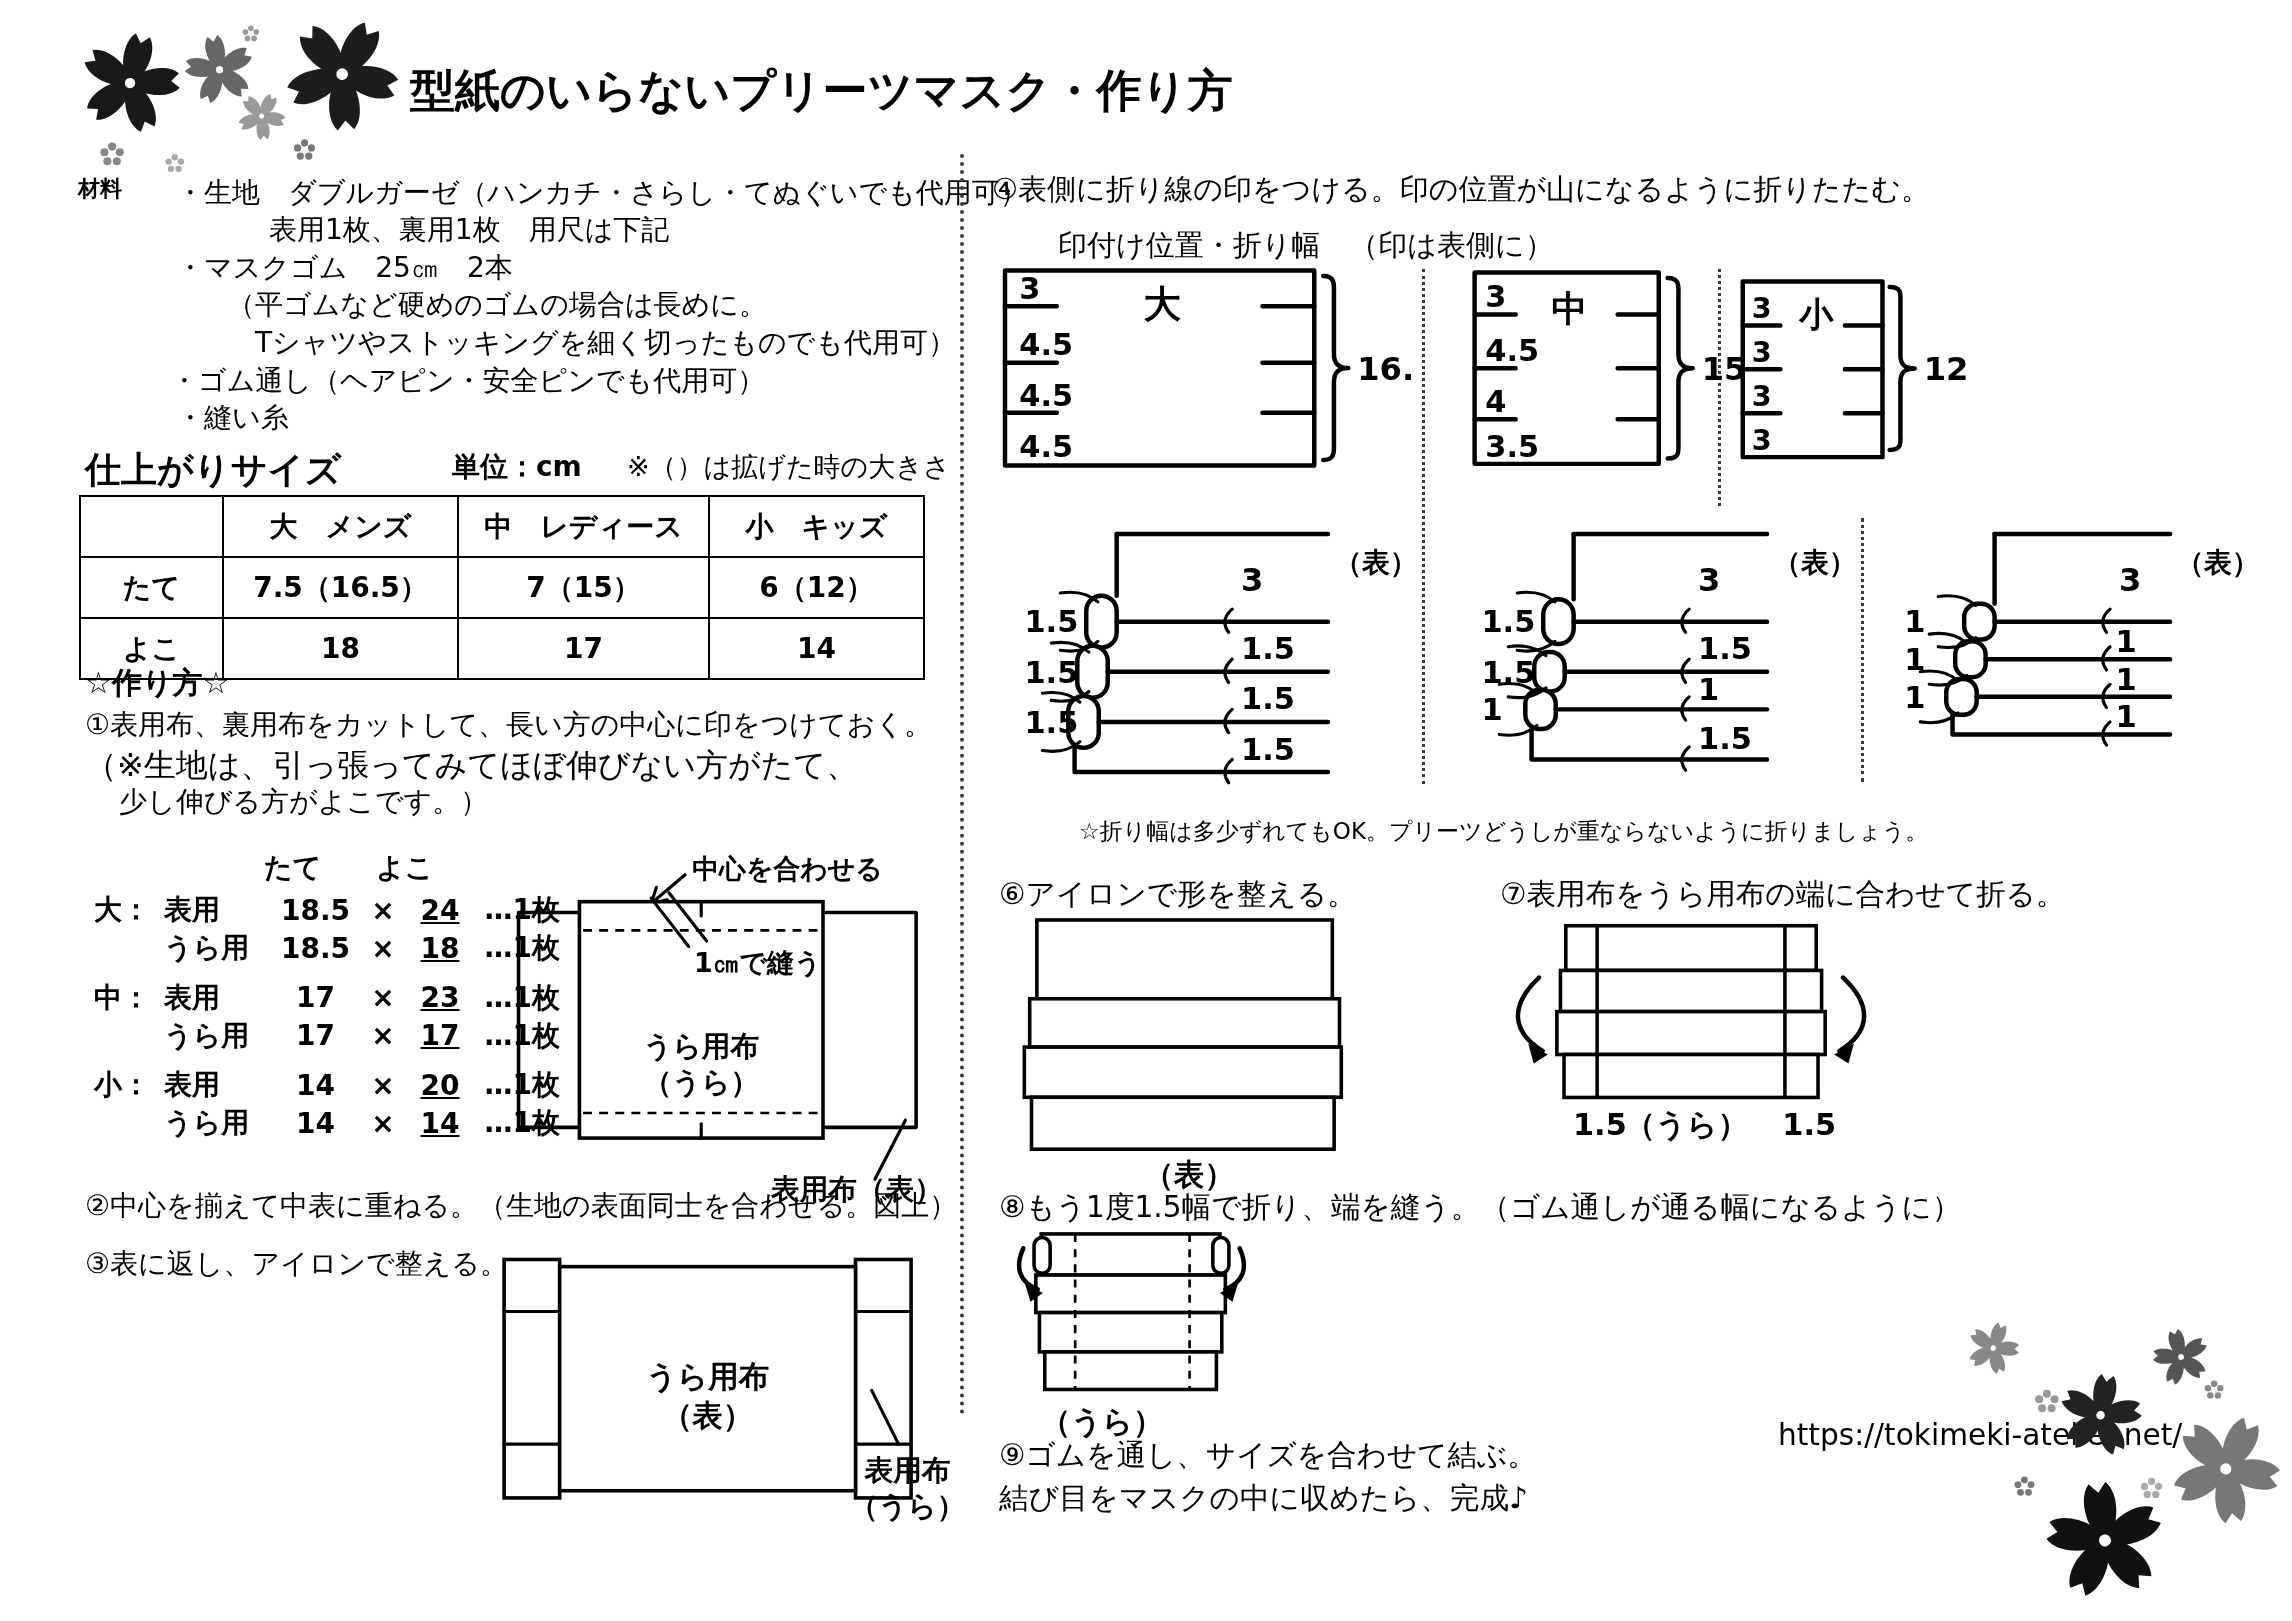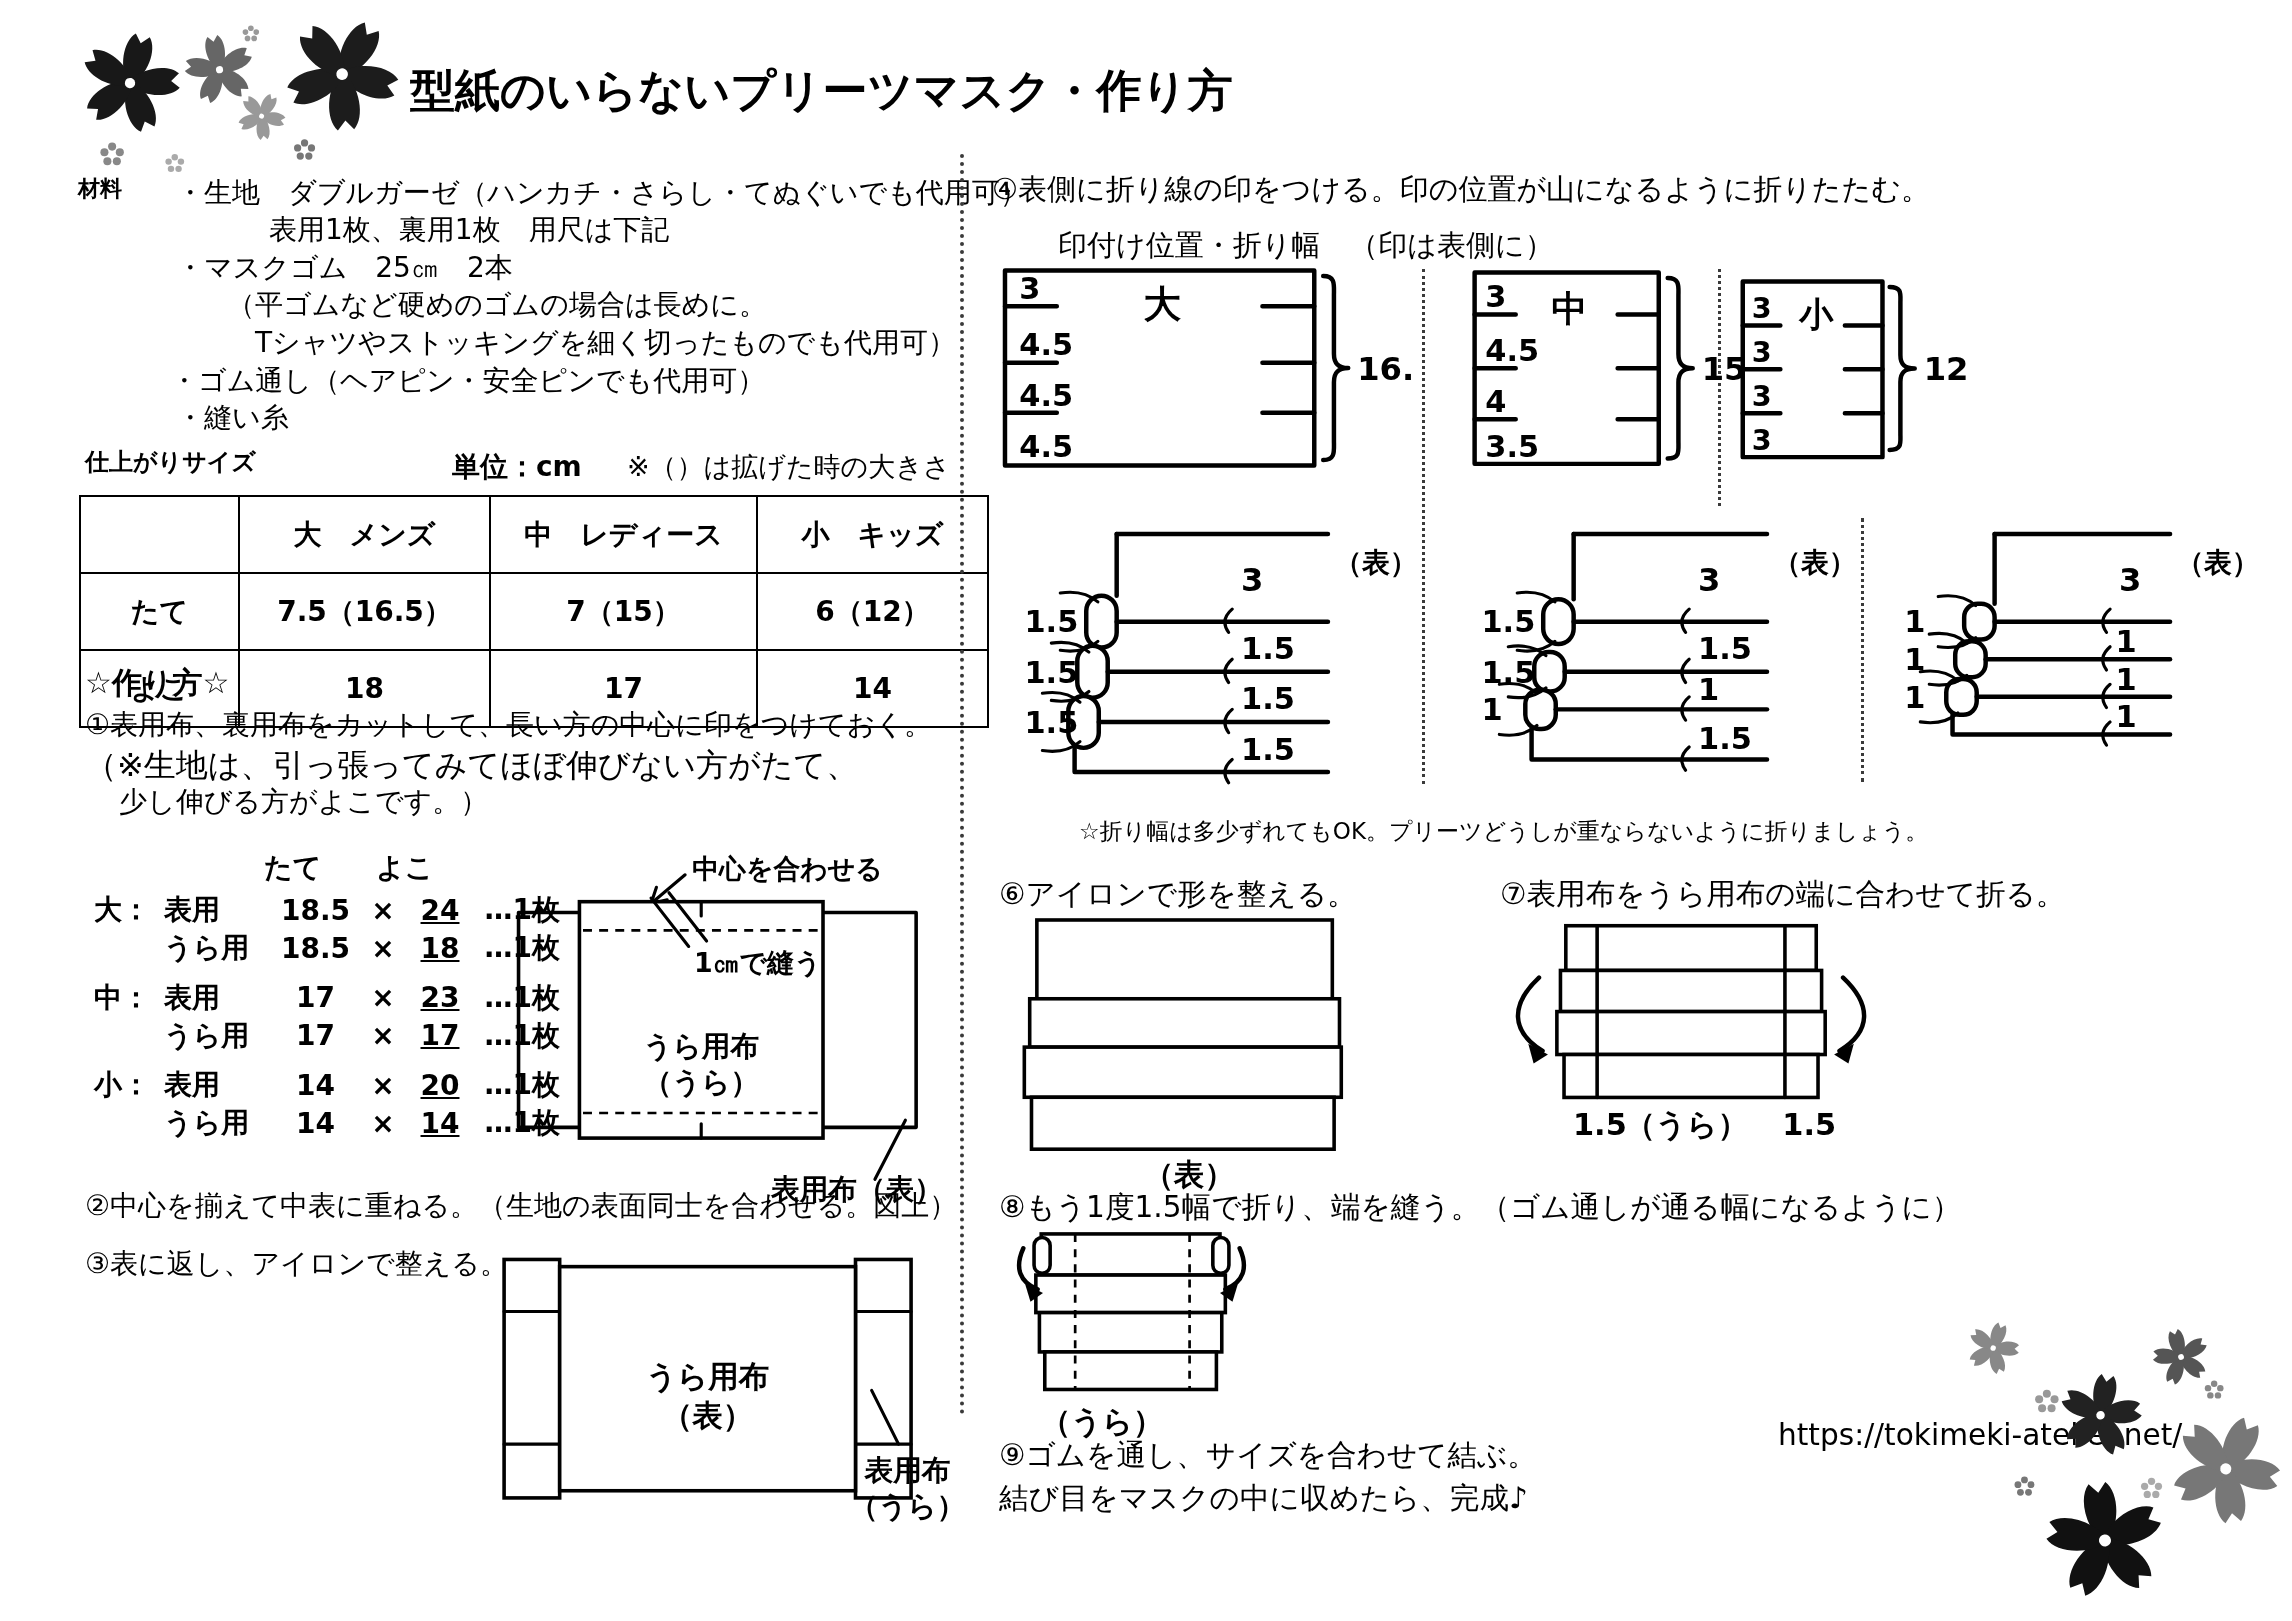--- a/index.html
+++ b/index.html
@@ -13,21 +13,21 @@
   .ln4{fill:none;stroke:#000;stroke-width:4;stroke-linecap:round;stroke-linejoin:round;}
   .ln3{fill:none;stroke:#000;stroke-width:3.5;stroke-linecap:round;}
   .lnw{fill:#fff;stroke:#000;stroke-width:5;}
   .lnw4{fill:#fff;stroke:#000;stroke-width:4;}
   .dash{fill:none;stroke:#000;stroke-width:3;stroke-dasharray:10 8;}
   .dashv{fill:none;stroke:#000;stroke-width:3;stroke-dasharray:9 8;}
   .dot-v{position:absolute;width:0;border-left:4.5px dotted #3a3a3a;}
   .dot-v2{position:absolute;width:0;border-left:3.6px dotted #3a3a3a;}
   table.sizes{position:absolute;border-collapse:collapse;font-size:28px;font-weight:bold;
               text-align:center;table-layout:fixed;}
-  table.sizes td{border:2.7px solid #000;height:43px;padding:16px;}
+  table.sizes td{border:2.7px solid #000;height:43px;padding:8px;}
   .cutwrap{position:absolute;font-size:28px;font-weight:bold;}
   .cutrow{display:flex;align-items:center;height:38px;}
   .cgap{margin-top:11.6px;}
   .c-size{width:70px;}
   .c-type{width:109px;}
   .c-tate{width:85px;text-align:center;}
   .c-x{width:50px;text-align:center;}
   .c-yoko{width:64px;text-align:center;text-decoration:underline;}
   .c-cnt{margin-left:12.5px;}
 </style>
@@ -70,21 +70,21 @@
 
   <div class="t b" style="left:78px;top:176px;font-size:22px;">材料</div>
   <div class="t" style="left:176px;top:176px;font-size:28px;">・生地　ダブルガーゼ（ハンカチ・さらし・てぬぐいでも代用可）</div>
   <div class="t" style="left:269px;top:213px;font-size:28px;">表用1枚、裏用1枚　用尺は下記</div>
   <div class="t" style="left:176px;top:251px;font-size:28px;">・マスクゴム　25㎝　2本</div>
   <div class="t" style="left:227px;top:288px;font-size:28px;">（平ゴムなど硬めのゴムの場合は長めに。</div>
   <div class="t" style="left:255px;top:326px;font-size:28px;">Tシャツやストッキングを細く切ったものでも代用可）</div>
   <div class="t" style="left:170px;top:364px;font-size:28px;">・ゴム通し（ヘアピン・安全ピンでも代用可）</div>
   <div class="t" style="left:176px;top:401px;font-size:28px;">・縫い糸</div>
 
-  <div class="t b" style="left:85px;top:448px;font-size:24px;">仕上がりサイズ</div>
+  <div class="t b" style="left:85px;top:448px;font-size:36px;">仕上がりサイズ</div>
   <div class="t b" style="left:452px;top:450px;font-size:28px;">単位：cm</div>
   <div class="t" style="left:627px;top:451px;font-size:27px;">※（）は拡げた時の大きさ</div>
 
   <table class="sizes" style="left:79px;top:495px;width:772px;">
     <tbody>
         <tr>
       <td style="width:125px"></td>
       <td style="width:217px">大　メンズ</td>
       <td style="width:233px">中　レディース</td>
       <td style="width:197px">小　キッズ</td>

